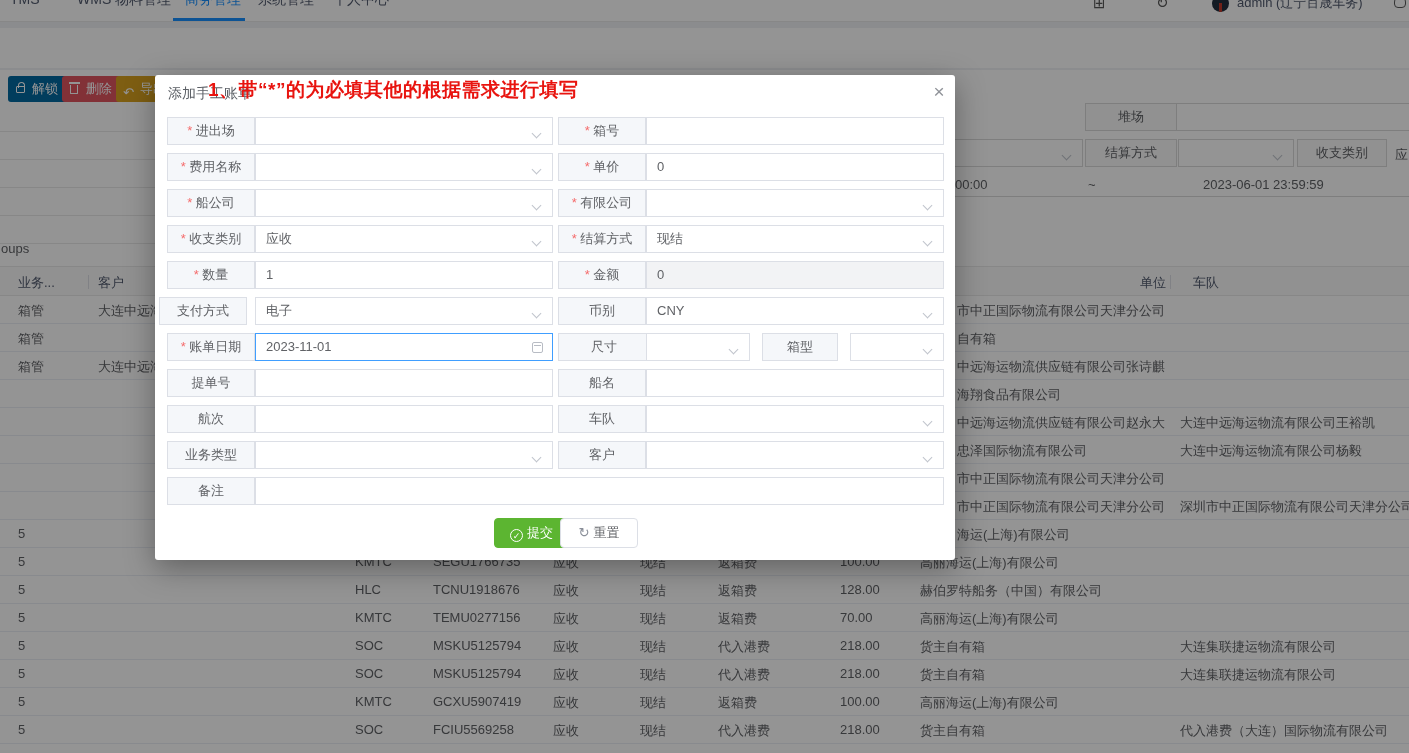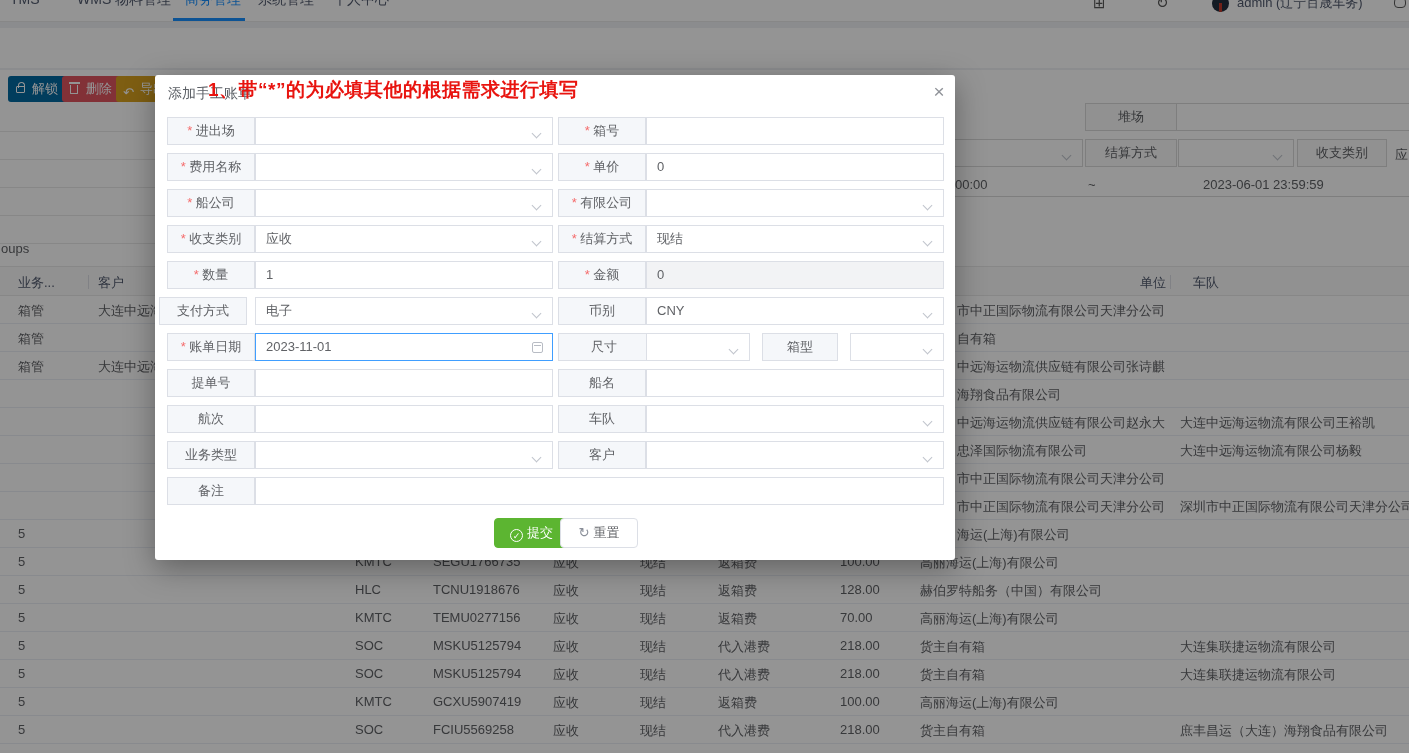--- a/index.html
+++ b/index.html
@@ -224,21 +224,21 @@
       </div>
       <div class="trow" style="top: 716px;">
         <span class="td" style="left: 18px;">5</span>
         <span class="td" style="left: 355px;">SOC</span>
         <span class="td" style="left: 433px;">FCIU5569258</span>
         <span class="td" style="left: 553px;">应收</span>
         <span class="td" style="left: 640px;">现结</span>
         <span class="td" style="left: 718px;">代入港费</span>
         <span class="td" style="left: 840px;">218.00</span>
         <span class="td" style="left: 920px;">货主自有箱</span>
-        <span class="td" style="left: 1180px;">庶丰昌运（大连）海翔食品有限公司</span>
+        <span class="td" style="left: 1180px;">代入港费（大连）国际物流有限公司</span>
       </div>
     </div>
 
   <div class="overlay"></div>
 
   <div class="modal">
     <div class="m-title">添加手工账单</div>
     <div class="m-close">×</div>
     <div class="anno" style="left:53px;top:2px;">1、带“*”的为必填其他的根据需求进行填写</div>
     <div id="m-form">

